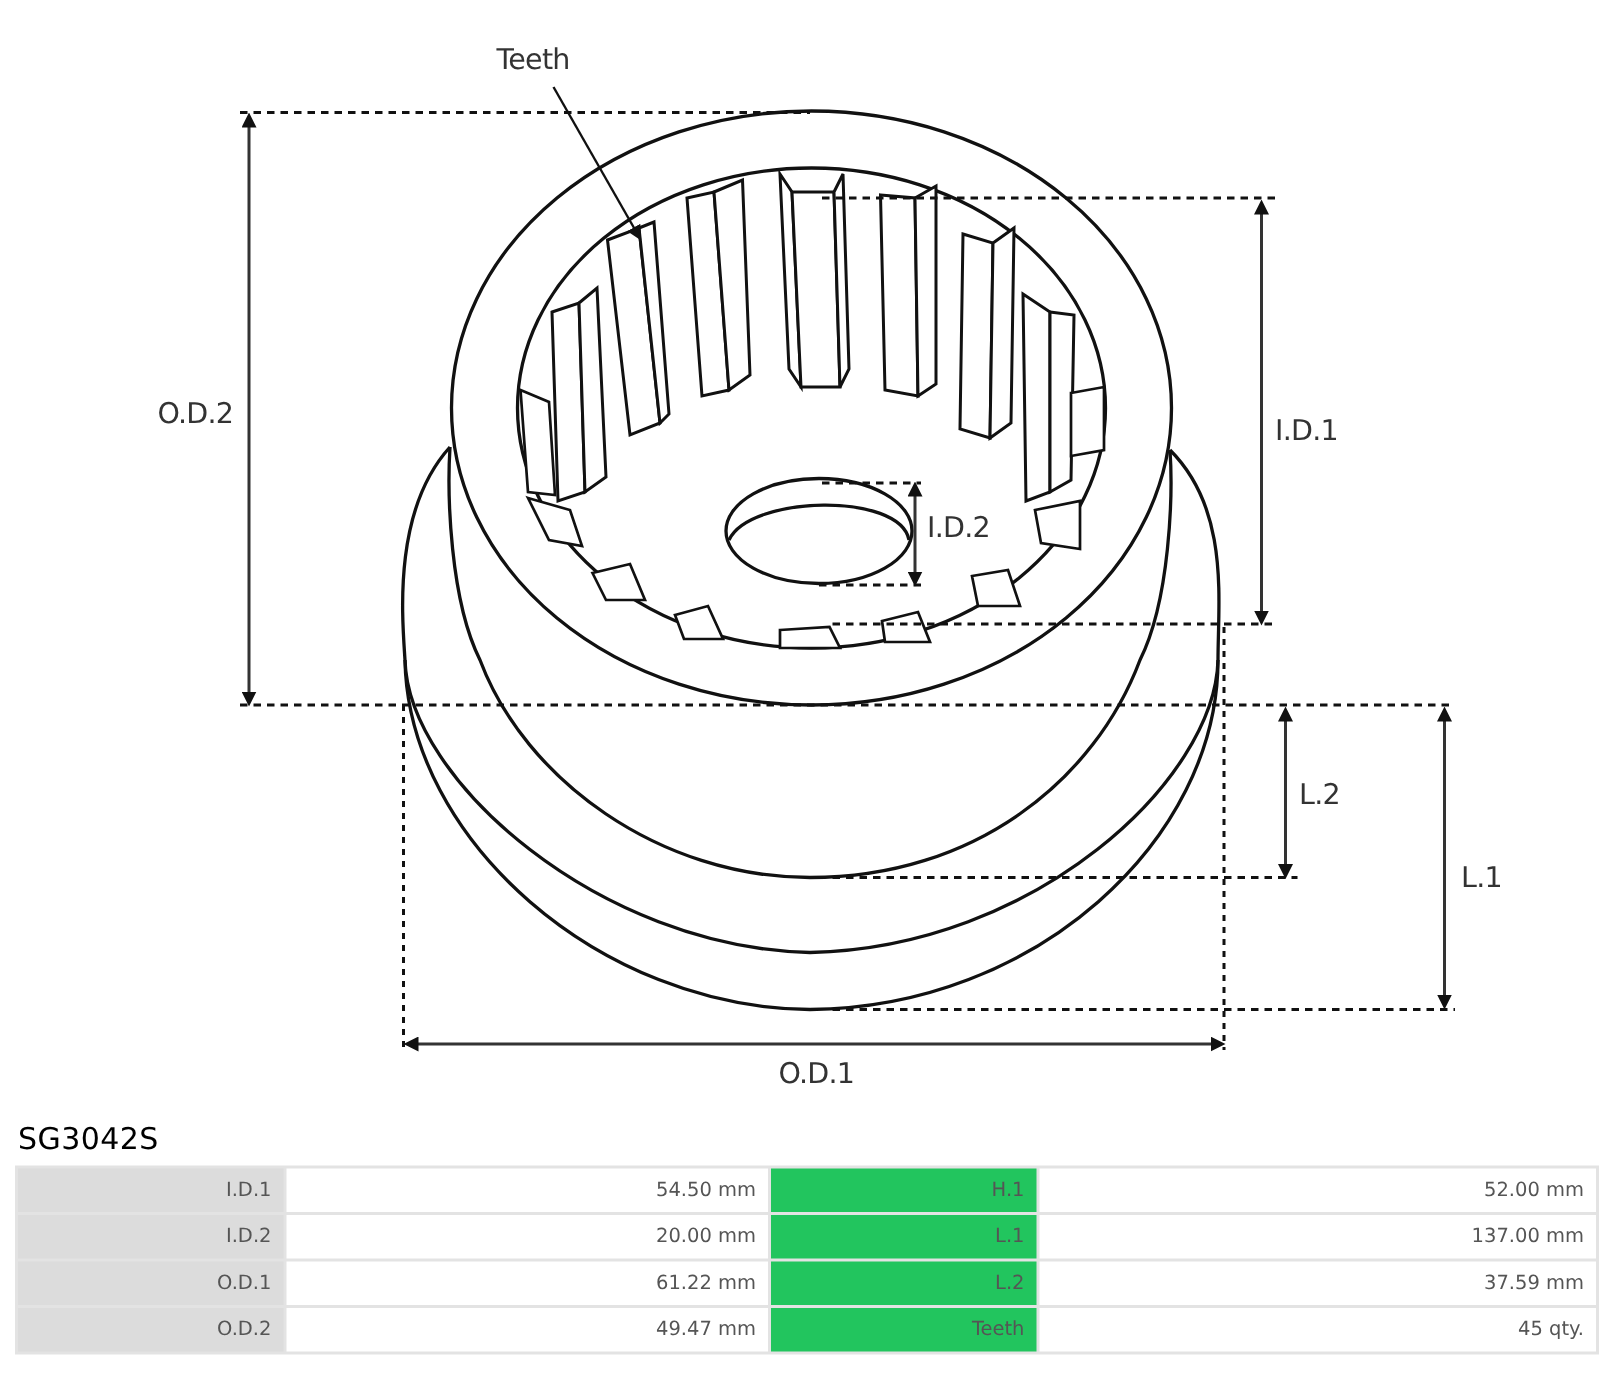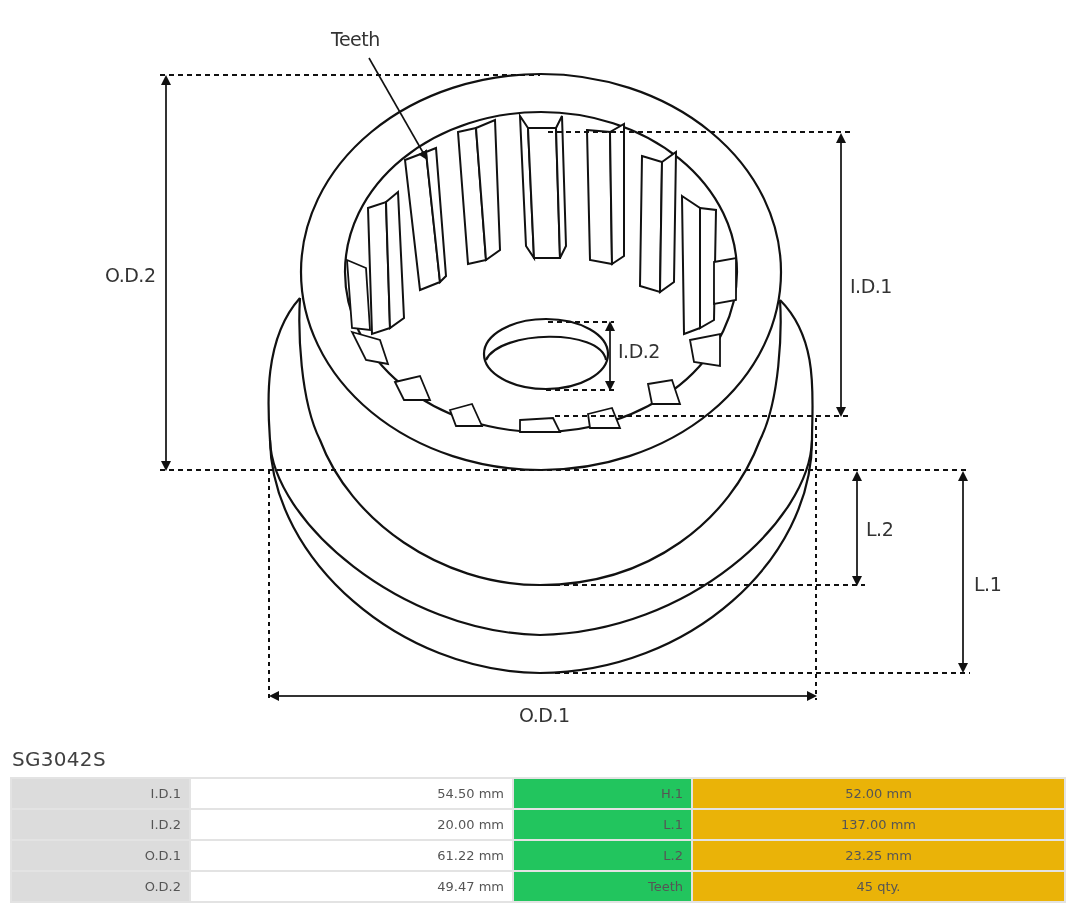--- a/index.html
+++ b/index.html
@@ -1,26 +1,26 @@
 <!DOCTYPE html>
 <html><head>
   <meta charset="utf-8">
   <style>
     html, body { margin: 0; padding: 0; background: #ffffff; }
     body { width: 1080px; height: 917px; position: relative; overflow: hidden; font-family: "DejaVu Sans", sans-serif; }
     .drawing { position: absolute; left: 0; top: 0; width: 1080px; height: 740px; }
     .drawing svg { width: 1080px; height: 740px; display: block; }
     .dim-label { font-family: "DejaVu Sans", sans-serif; font-size: 19px; fill: #333333; letter-spacing: -0.5px; }
-    .title { position: absolute; left: 12px; top: 747px; font-family: "DejaVu Sans", sans-serif; font-size: 20px; color: #404040; letter-spacing: 0.3px; }
+    .title { position: absolute; left: 12px; top: 747px; font-family: "DejaVu Sans", sans-serif; font-size: 20px; color: #000000; letter-spacing: 0.3px; }
     .spec-table { position: absolute; left: 10px; top: 777px; width: 1056px; border-collapse: separate; border-spacing: 2px; background: #e3e3e3; font-family: "DejaVu Sans", sans-serif; font-size: 13px; color: #555555; }
     .spec-table td { height: 29px; padding: 0 8px; text-align: right; }
     .spec-table td.k { background: #dcdcdc; width: 161px; }
     .spec-table td.v { background: #ffffff; width: 305px; margin-left: 18px; }
     .spec-table td.k2 { background: #22c55e; width: 161px; }
-    .spec-table td.v2 { background: #eab308; text-align: center; }
+    .spec-table td.v2 { background: #ffffff; }
   </style>
 </head>
 <body>
 
 <div class="drawing">
   <svg viewBox="0 0 1080 740" xmlns="http://www.w3.org/2000/svg">
     <defs>
       <marker id="arr" markerWidth="10" markerHeight="10" refX="5" refY="5" orient="auto-start-reverse" markerUnits="userSpaceOnUse">
         <path d="M0,0 L10,5 L0,10 z" fill="#111"></path>
       </marker>
@@ -118,21 +118,21 @@
     <tr>
       <td class="k">I.D.2</td>
       <td class="v">20.00 mm</td>
       <td class="k2">L.1</td>
       <td class="v2">137.00 mm</td>
     </tr>
     <tr>
       <td class="k">O.D.1</td>
       <td class="v">61.22 mm</td>
       <td class="k2">L.2</td>
-      <td class="v2">23.25 mm</td>
+      <td class="v2">37.59 mm</td>
     </tr>
     <tr>
       <td class="k">O.D.2</td>
       <td class="v">49.47 mm</td>
       <td class="k2">Teeth</td>
       <td class="v2">45 qty.</td>
     </tr>
   </tbody>
 </table>
 

